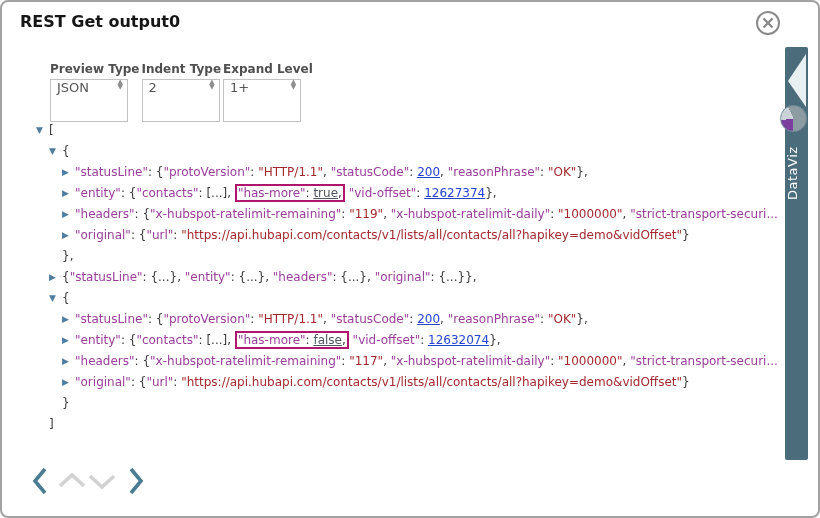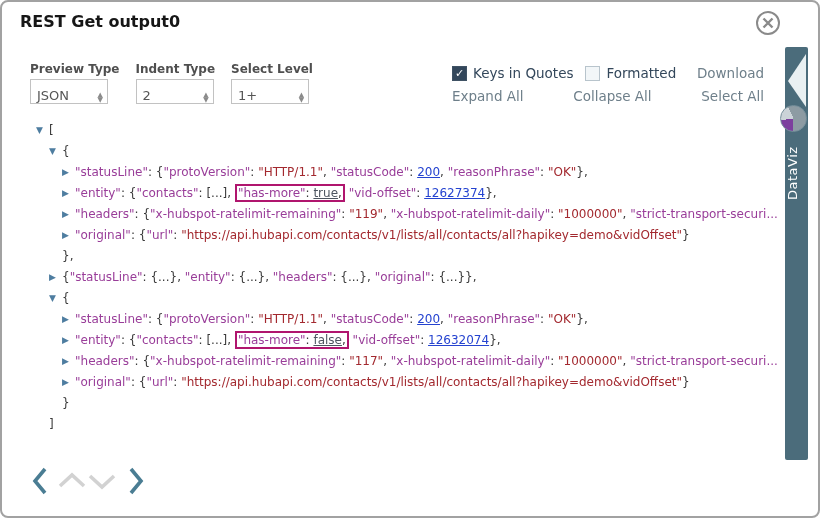--- a/index.html
+++ b/index.html
@@ -14,26 +14,26 @@
     border:2px solid #a2a2a2; border-radius:8px;
     background:#fff; overflow:hidden;
   }
   .title {
     position:absolute; left:18px; top:10px; margin:0;
     font-size:16px; font-weight:bold; color:#161616;
   }
   .close-x { position:absolute; left:753px; top:8px; width:26px; height:26px; cursor:pointer; }
 
   
-  .selects { position:absolute; left:28px; top:60px; display:flex; gap:16px; }
+  .selects { position:absolute; left:48px; top:60px; display:flex; gap:2px; }
   .sel-group { display:flex; flex-direction:column; }
   .sel-label { font-size:12px; font-weight:bold; color:#4f4f4f; margin-bottom:3px; }
   .sel-box {
-    width:78px; height:25px; border:1px solid #c2c2c2; background:#fff;
-    display:flex; align-items:flex-end; justify-content:space-between;
+    width:78px; height:43px; border:1px solid #c2c2c2; background:#fff;
+    display:flex; align-items:flex-start; justify-content:space-between;
     padding:0 4px 0 6px; font-size:13px; color:#555; cursor:pointer;
   }
   .spinner { display:flex; flex-direction:column; color:#8a8a8a; font-size:7px; line-height:5px; }
 
   
   .right-controls { position:absolute; left:450px; top:63px; width:312px; }
   .rc-row1 { display:flex; align-items:center; font-size:13.5px; }
   .rc-row2 { display:flex; justify-content:space-between; margin-top:7px; font-size:13.5px; }
   .cb { width:15px; height:15px; border:1px solid #b8c4cc; background:#f2f6f8; margin-right:6px;
         display:inline-flex; align-items:center; justify-content:center; cursor:pointer; flex:none; }
@@ -100,45 +100,31 @@
       <span class="sel-label">Indent Type</span>
       <div class="sel-box">
         <span>2</span>
         <span class="spinner">
             <span>▲</span>
             <span>▼</span>
           </span>
       </div>
     </div>
     <div class="sel-group">
-      <span class="sel-label">Select Level</span>
+      <span class="sel-label">Expand Level</span>
       <div class="sel-box">
         <span>1+</span>
         <span class="spinner">
             <span>▲</span>
             <span>▼</span>
           </span>
       </div>
     </div>
   </div>
 
-  <div class="right-controls">
-    <div class="rc-row1">
-      <span class="cb checked"></span>
-      <span class="cb-label">Keys in Quotes</span>
-      <span class="cb"></span>
-      <span class="cb-label">Formatted</span>
-      <span class="link dl">Download</span>
-    </div>
-    <div class="rc-row2">
-      <span class="link">Expand All</span>
-      <span class="link">Collapse All</span>
-      <span class="link">Select All</span>
-    </div>
-  </div>
 
   <div class="json-tree" id="json-tree">
       <div class="json-row" style="padding-left: 34px;"><span class="arrow">▼</span><span class="tk-punc">[</span></div>
       <div class="json-row" style="padding-left: 47px;"><span class="arrow">▼</span><span class="tk-punc">{</span></div>
       <div class="json-row" style="padding-left: 60px;"><span class="arrow">▶</span><span class="tk-key">"statusLine"</span><span class="tk-punc">: {</span><span class="tk-key">"protoVersion"</span><span class="tk-punc">: </span><span class="tk-str">"HTTP/1.1"</span><span class="tk-punc">, </span><span class="tk-key">"statusCode"</span><span class="tk-punc">: </span><span class="tk-num">200</span><span class="tk-punc">, </span><span class="tk-key">"reasonPhrase"</span><span class="tk-punc">: </span><span class="tk-str">"OK"</span><span class="tk-punc">},</span></div>
       <div class="json-row" style="padding-left: 60px;"><span class="arrow">▶</span><span class="tk-key">"entity"</span><span class="tk-punc">: {</span><span class="tk-key">"contacts"</span><span class="tk-punc">: [...], </span><span class="hl"><span class="tk-key">"has-more"</span><span class="tk-punc">: </span><span class="tk-bool">true</span><span class="tk-punc">,</span></span><span class="tk-punc"> </span><span class="tk-key">"vid-offset"</span><span class="tk-punc">: </span><span class="tk-num">12627374</span><span class="tk-punc">},</span></div>
       <div class="json-row" style="padding-left: 60px;"><span class="arrow">▶</span><span class="tk-key">"headers"</span><span class="tk-punc">: {</span><span class="tk-key">"x-hubspot-ratelimit-remaining"</span><span class="tk-punc">: </span><span class="tk-str">"119"</span><span class="tk-punc">, </span><span class="tk-key">"x-hubspot-ratelimit-daily"</span><span class="tk-punc">: </span><span class="tk-str">"1000000"</span><span class="tk-punc">, </span><span class="tk-key">"strict-transport-securi...</span><span class="tk-punc"> },</span></div>
       <div class="json-row" style="padding-left: 60px;"><span class="arrow">▶</span><span class="tk-key">"original"</span><span class="tk-punc">: {</span><span class="tk-key">"url"</span><span class="tk-punc">: </span><span class="tk-str">"https://api.hubapi.com/contacts/v1/lists/all/contacts/all?hapikey=demo&amp;vidOffset"</span><span class="tk-punc">}</span></div>
       <div class="json-row" style="padding-left: 47px;"><span class="arrow"></span><span class="tk-punc">},</span></div>
       <div class="json-row" style="padding-left: 47px;"><span class="arrow">▶</span><span class="tk-punc">{</span><span class="tk-key">"statusLine"</span><span class="tk-punc">: {...}, </span><span class="tk-key">"entity"</span><span class="tk-punc">: {...}, </span><span class="tk-key">"headers"</span><span class="tk-punc">: {...}, </span><span class="tk-key">"original"</span><span class="tk-punc">: {...}},</span></div>

